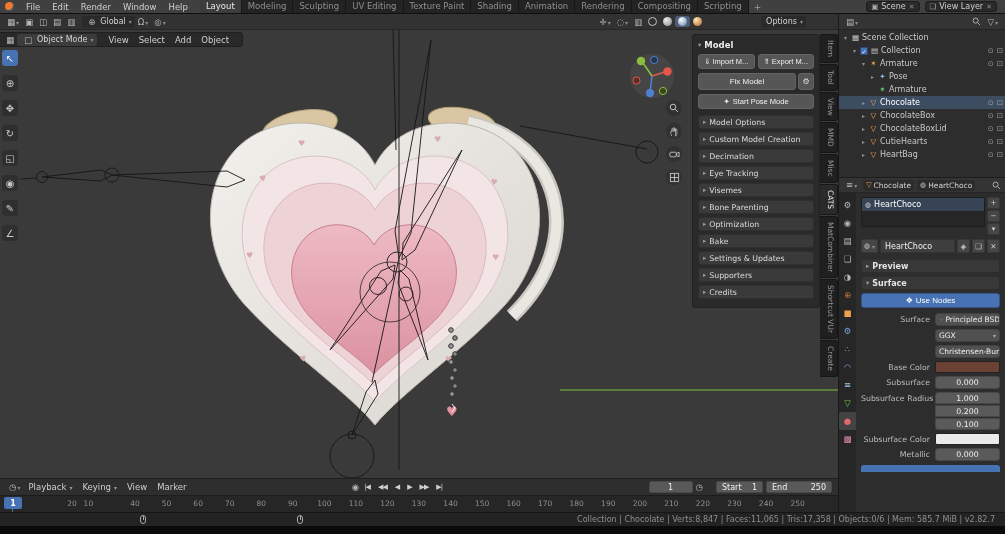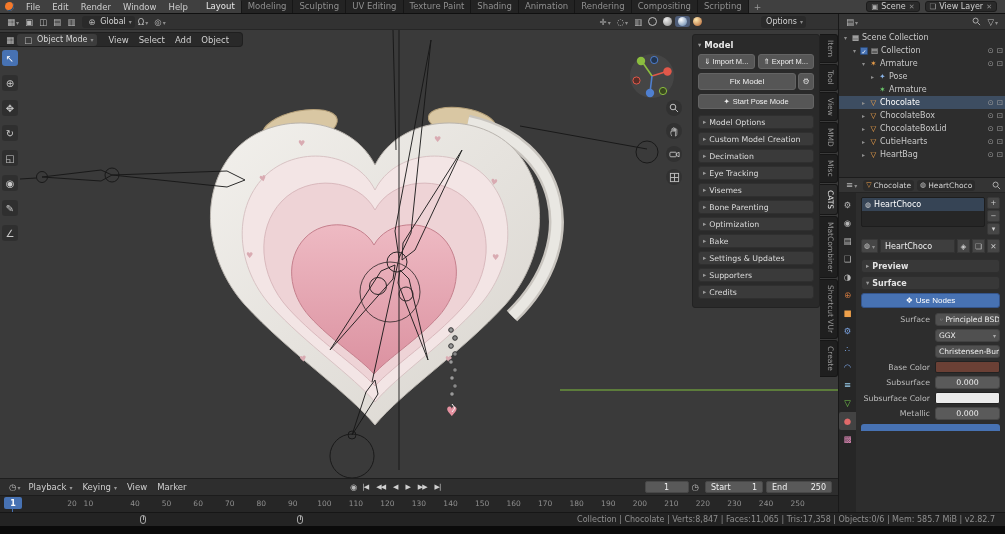--- a/index.html
+++ b/index.html
@@ -631,20 +631,30 @@
           </span>
       </div>
       <div class="prow">
         <span class="lbl">Base Color</span>
         <span class="val swatch" style="background: rgb(107, 64, 53);"></span>
       </div>
       <div class="prow">
         <span class="lbl">Subsurface</span>
         <span class="val slider">0.000</span>
       </div>
+      <div class="prow" style="align-items:flex-start">
+        <span class="lbl" style="padding-top:2px">Subsurface Radius</span>
+        <span class="val">
+            <span id="radius-fields">
+              <div class="num-field">1.000</div>
+              <div class="num-field">0.200</div>
+              <div class="num-field">0.100</div>
+            </span>
+          </span>
+      </div>
       <div class="prow">
         <span class="lbl">Subsurface Color</span>
         <span class="val swatch" style="background: rgb(235, 235, 235);"></span>
       </div>
       <div class="prow">
         <span class="lbl">Metallic</span>
         <span class="val slider">0.000</span>
       </div>
       <div class="sliver"></div>
     </div>
@@ -665,21 +675,21 @@
           <div class="tp-btn">|◀</div>
           <div class="tp-btn">◀◀</div>
           <div class="tp-btn">◀</div>
           <div class="tp-btn">▶</div>
           <div class="tp-btn">▶▶</div>
           <div class="tp-btn">▶|</div>
         </div>
       <span style="flex:1.3"></span>
       <span class="tl-field" style="width:44px;justify-content:center">1</span>
       <span class="hicn">◷</span>
-      <span class="tl-field" style="width:58px;margin-left:3px">
+      <span class="tl-field" style="width:47px;margin-left:10px">
         <span>Start</span>
         <span>1</span>
       </span>
       <span class="tl-field" style="width:66px;margin-left:3px">
         <span>End</span>
         <span>250</span>
       </span>
     </div>
     <div id="tl-ruler">
       <div id="playhead">

